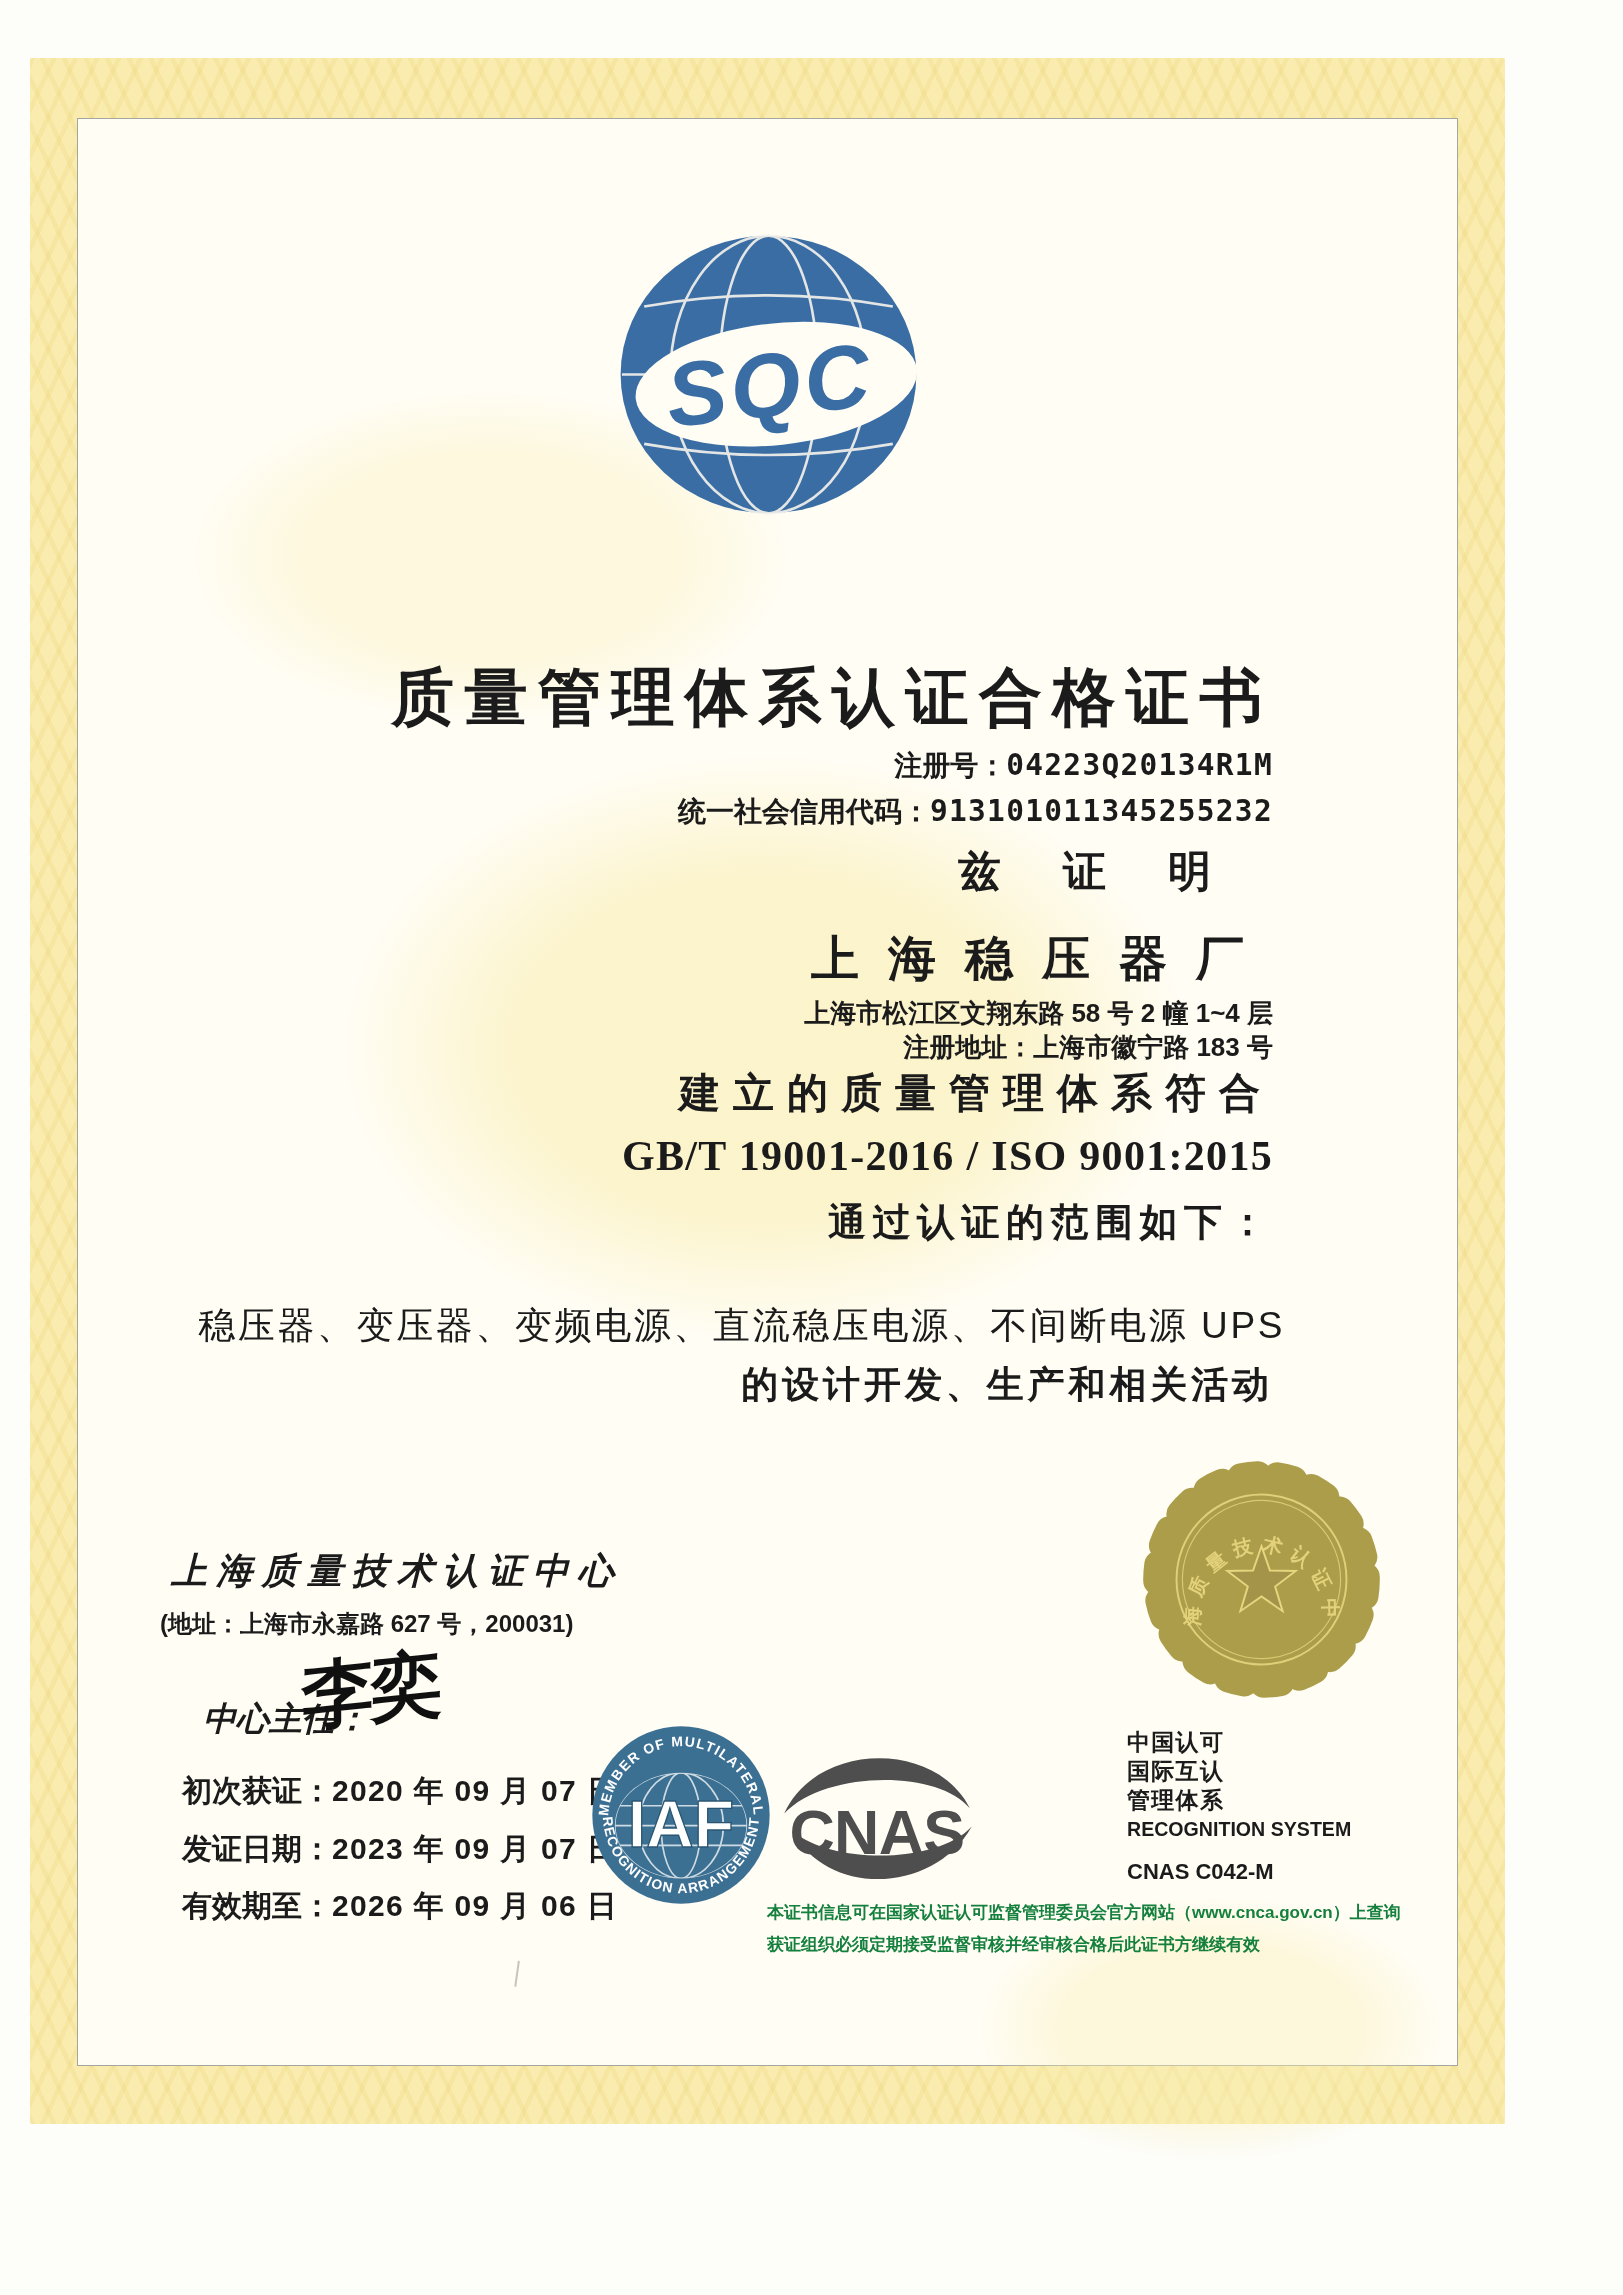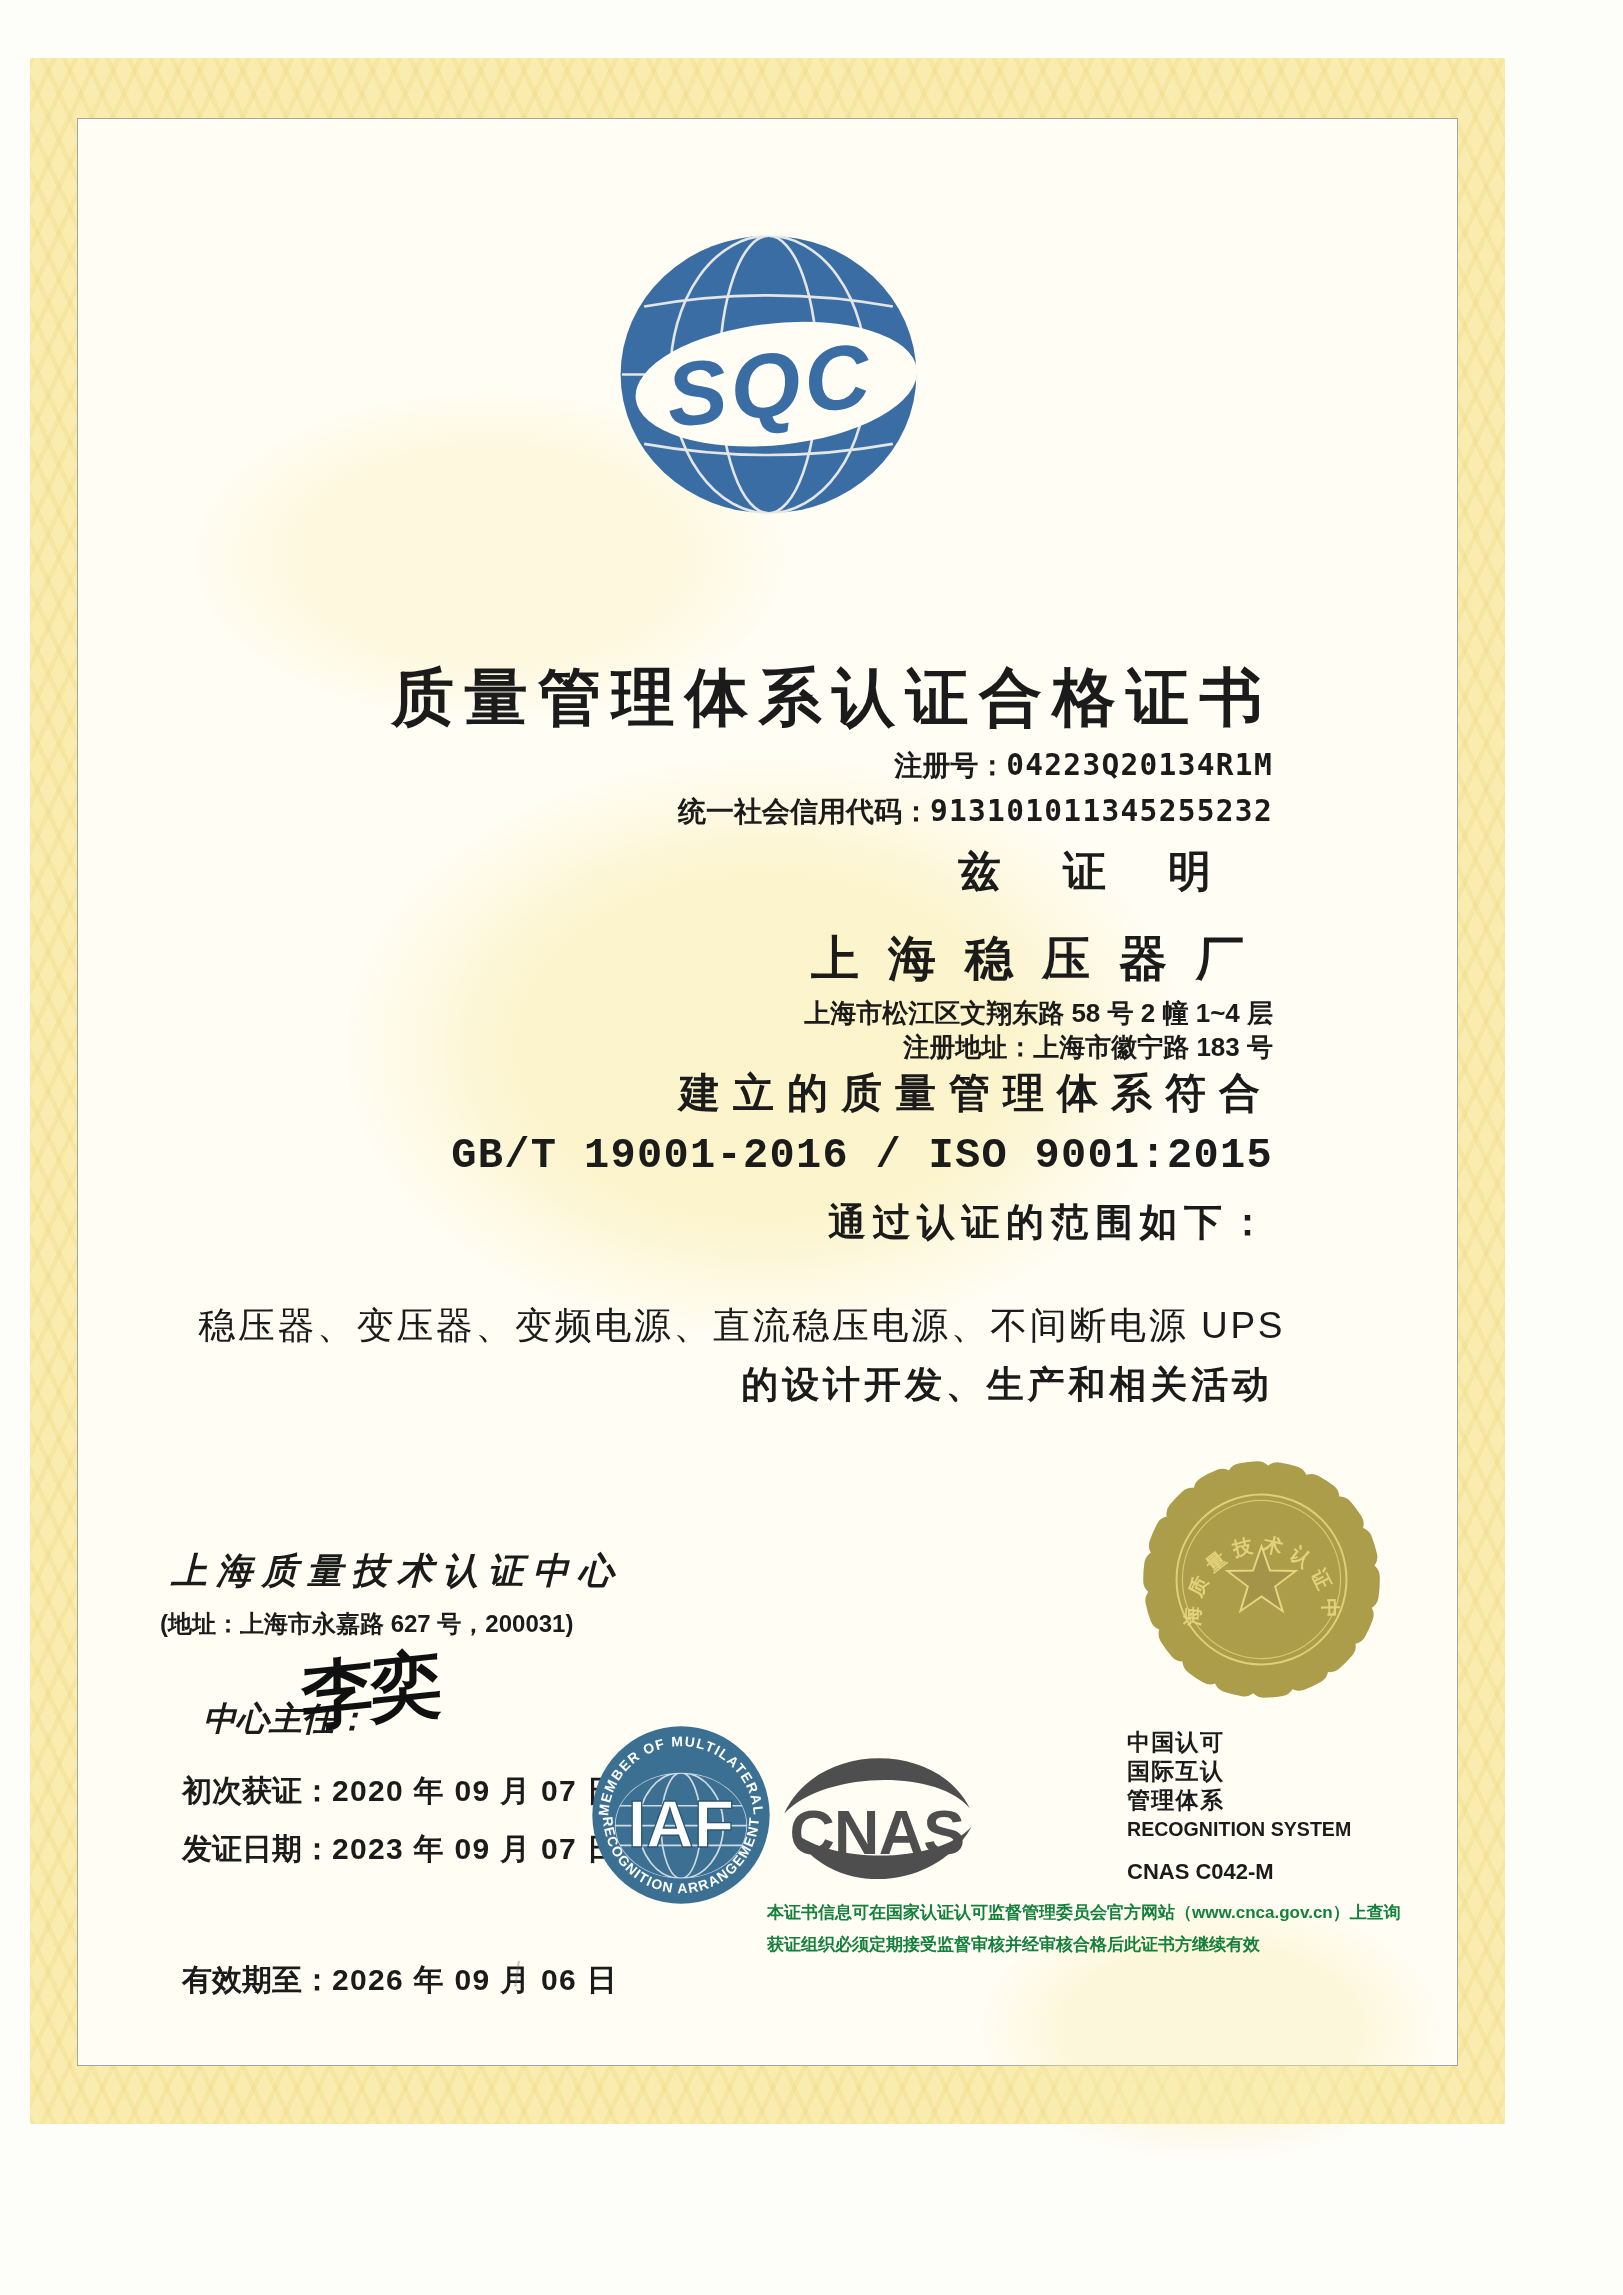--- a/index.html
+++ b/index.html
@@ -30,36 +30,36 @@
   .regline{top:747px;font-size:28px;font-weight:bold;}
   .regline .num{font-family:"DejaVu Sans Mono","Liberation Mono",monospace;font-size:29.5px;letter-spacing:1.3px;}
   .creditline{top:793px;font-size:28px;font-weight:bold;}
   .creditline .num{font-family:"DejaVu Sans Mono","Liberation Mono",monospace;font-size:29.5px;letter-spacing:1.3px;}
   .certify{top:843px;font-size:43px;font-weight:bold;letter-spacing:62px;text-indent:62px;}
   .company{top:927px;font-size:48px;font-weight:bold;letter-spacing:29px;text-indent:29px;}
   .addr1{top:996px;font-size:26px;font-weight:bold;}
   .addr2{top:1030px;font-size:26px;font-weight:bold;}
   .conform{top:1066px;font-size:41px;font-weight:bold;letter-spacing:13px;text-indent:13px;}
   .standard{top:1132px;font-size:42px;font-weight:bold;letter-spacing:1.3px;
-            font-family:Liberation Mono, monospace;}
+            font-family:Liberation Serif, serif;}
   .scopehead{top:1197px;font-size:38px;font-weight:bold;letter-spacing:6.5px;}
   .scope1{top:1301px;font-size:37px;font-weight:normal;letter-spacing:2.6px;padding-left:12px;}
   .scope2{top:1360px;font-size:37px;font-weight:bold;letter-spacing:3.9px;}
 
   .center-name{position:absolute;left:171px;top:1547px;font-size:36px;font-weight:bold;
                font-family:"Liberation Serif",serif;font-style:italic;letter-spacing:9.2px;}
   .center-addr{position:absolute;left:160px;top:1608px;font-size:24px;font-weight:bold;}
   .director{position:absolute;left:182px;top:1697px;font-size:33px;font-weight:bold;
             font-family:"Liberation Serif",serif;font-style:italic;margin-left:21px;}
   .signature{position:absolute;left:301px;top:1642px;font-size:73px;font-weight:bold;
              font-family:"Liberation Serif",serif;transform:rotate(-6deg) skewX(-6deg);
              letter-spacing:-3.9px;color:#101010;}
   .daterow{position:absolute;left:182px;font-size:30px;font-weight:bold;white-space:nowrap;}
   .daterow .val{letter-spacing:1.3px;}
-  .d1{top:1771px;} .d2{top:1829px;} .d3{top:1960px;}
+  .d1{top:1771px;} .d2{top:1829px;} .d3{top:1886px;}
 
   .iaf{position:absolute;left:591px;top:1725px;}
   .cnas{position:absolute;left:779px;top:1735px;}
   .sqc{position:absolute;left:618px;top:233px;}
   .seal{position:absolute;left:1136px;top:1454px;}
 
   .acc-text{position:absolute;left:1127px;top:1728px;line-height:29px;font-weight:bold;}
   .acc-text .cjk{font-size:23px;letter-spacing:1.3px;}
   .acc-text .en1{font-size:19.6px;letter-spacing:0;}
   .acc-text .en2{font-size:22px;margin-top:13px;}

